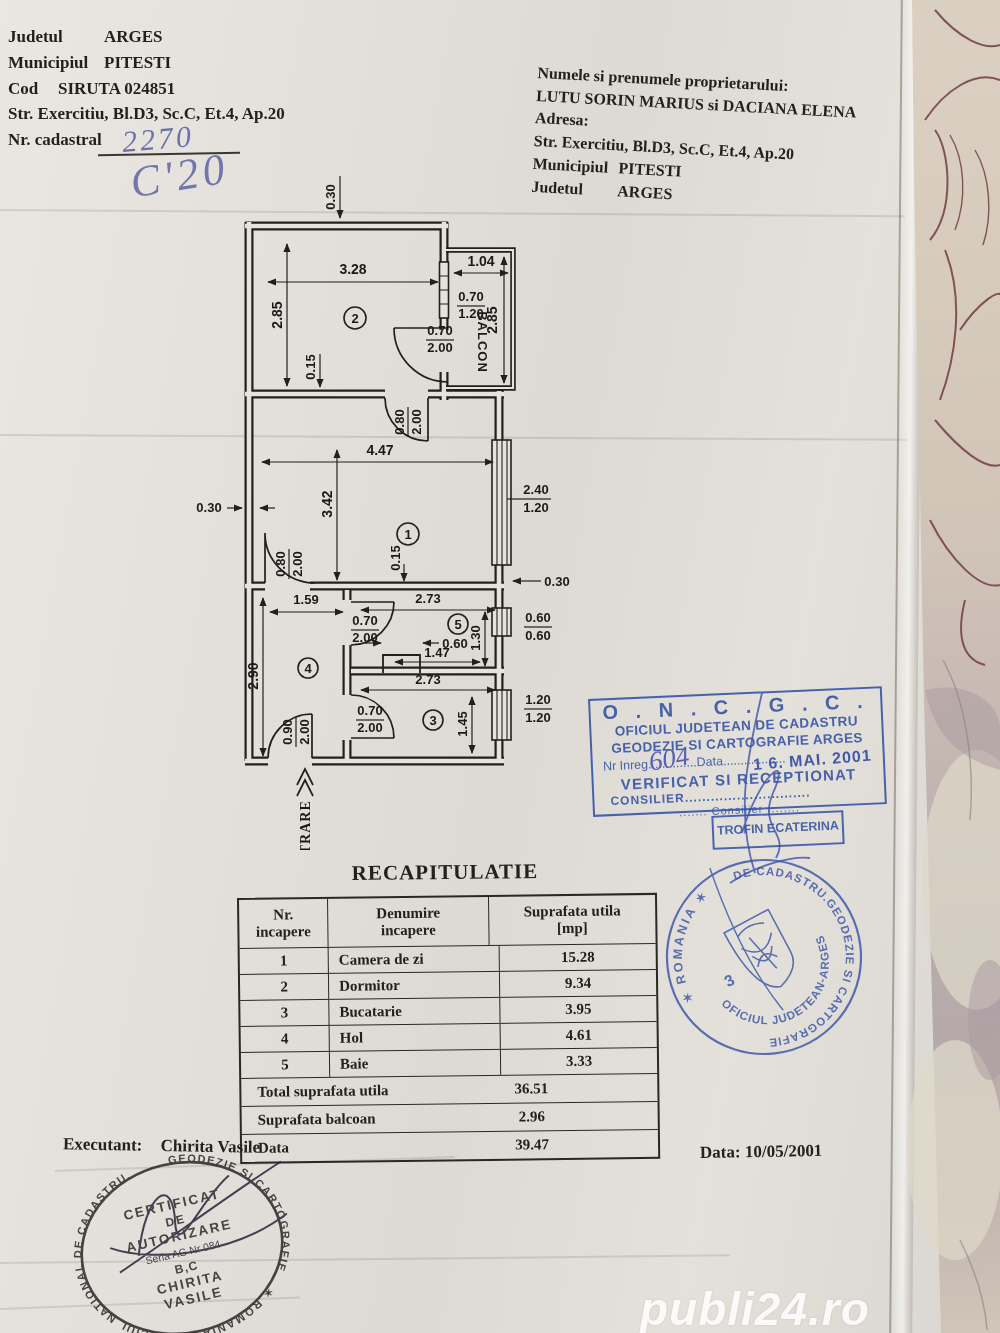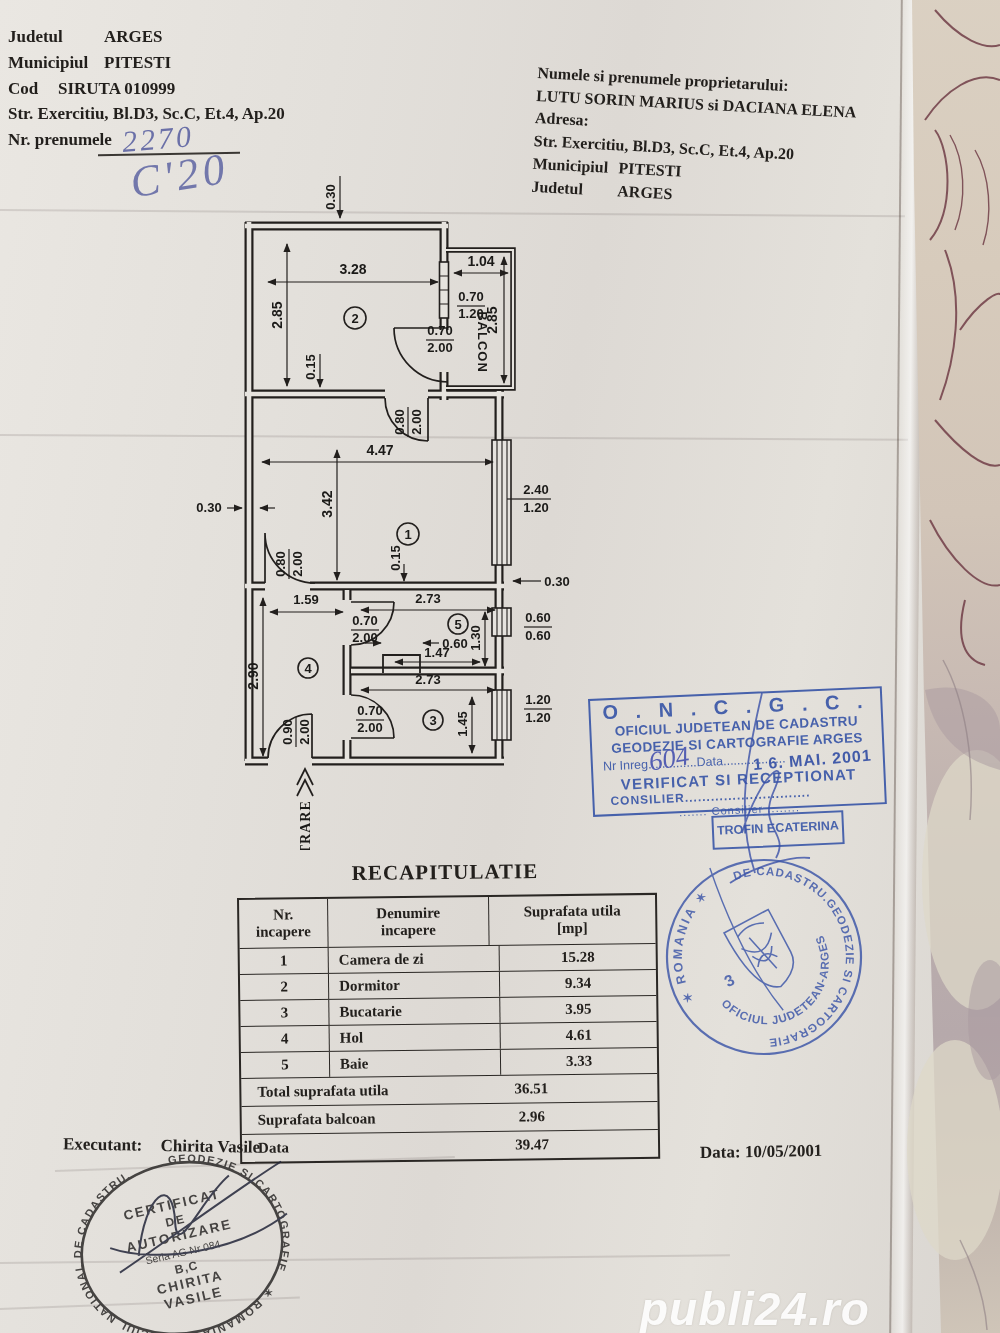--- a/index.html
+++ b/index.html
@@ -111,27 +111,27 @@
   <div class="hl-row">
       <span class="hl-lbl">Judetul</span>
       <span>ARGES</span>
     </div>
   <div class="hl-row">
       <span class="hl-lbl">Municipiul</span>
       <span>PITESTI</span>
     </div>
   <div class="hl-row">
       <span class="hl-lbl" style="min-width:50px">Cod</span>
-      <span>SIRUTA 010999</span>
+      <span>SIRUTA 024851</span>
     </div>
   <div class="hl-row">
       <span>Str. Exercitiu, Bl.D3, Sc.C, Et.4, Ap.20</span>
     </div>
   <div class="hl-row">
-      <span>Nr. prenumele</span>
+      <span>Nr. cadastral</span>
     </div>
 </div>
 <div class="cad-line"></div>
 <div class="hand hand-nr">2270</div>
 <div class="hand hand-c20">C'20</div>
 
 <div class="hr">
   <div class="hr-line">
       <span>Numele si prenumele proprietarului:</span>
     </div>

